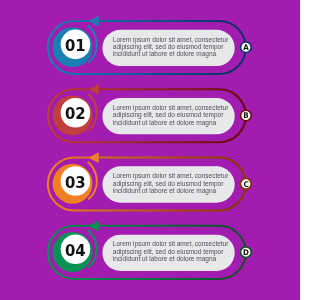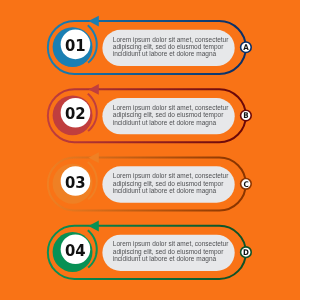--- a/index.html
+++ b/index.html
@@ -1,17 +1,17 @@
 <!DOCTYPE html>
 <html><head>
 <meta charset="utf-8">
 <style>
   html,body{margin:0;padding:0;background:#ffffff;}
   body{width:300px;height:300px;overflow:hidden;font-family:"Liberation Sans",sans-serif;}
-  #stage{position:relative;width:300px;height:300px;background:#f97316;}
+  #stage{position:relative;width:300px;height:300px;background:#a21caf;}
   svg{display:block;}
   text{-webkit-font-smoothing:antialiased;will-change:transform;}
 </style>
 </head>
 <body>
 
 <div id="stage">
 <svg id="root" width="300" height="300" viewBox="0 0 300 300" xmlns="http://www.w3.org/2000/svg">
       <defs>
         <linearGradient id="grad0" x1="47.85" y1="0" x2="236" y2="0" gradientUnits="userSpaceOnUse">

